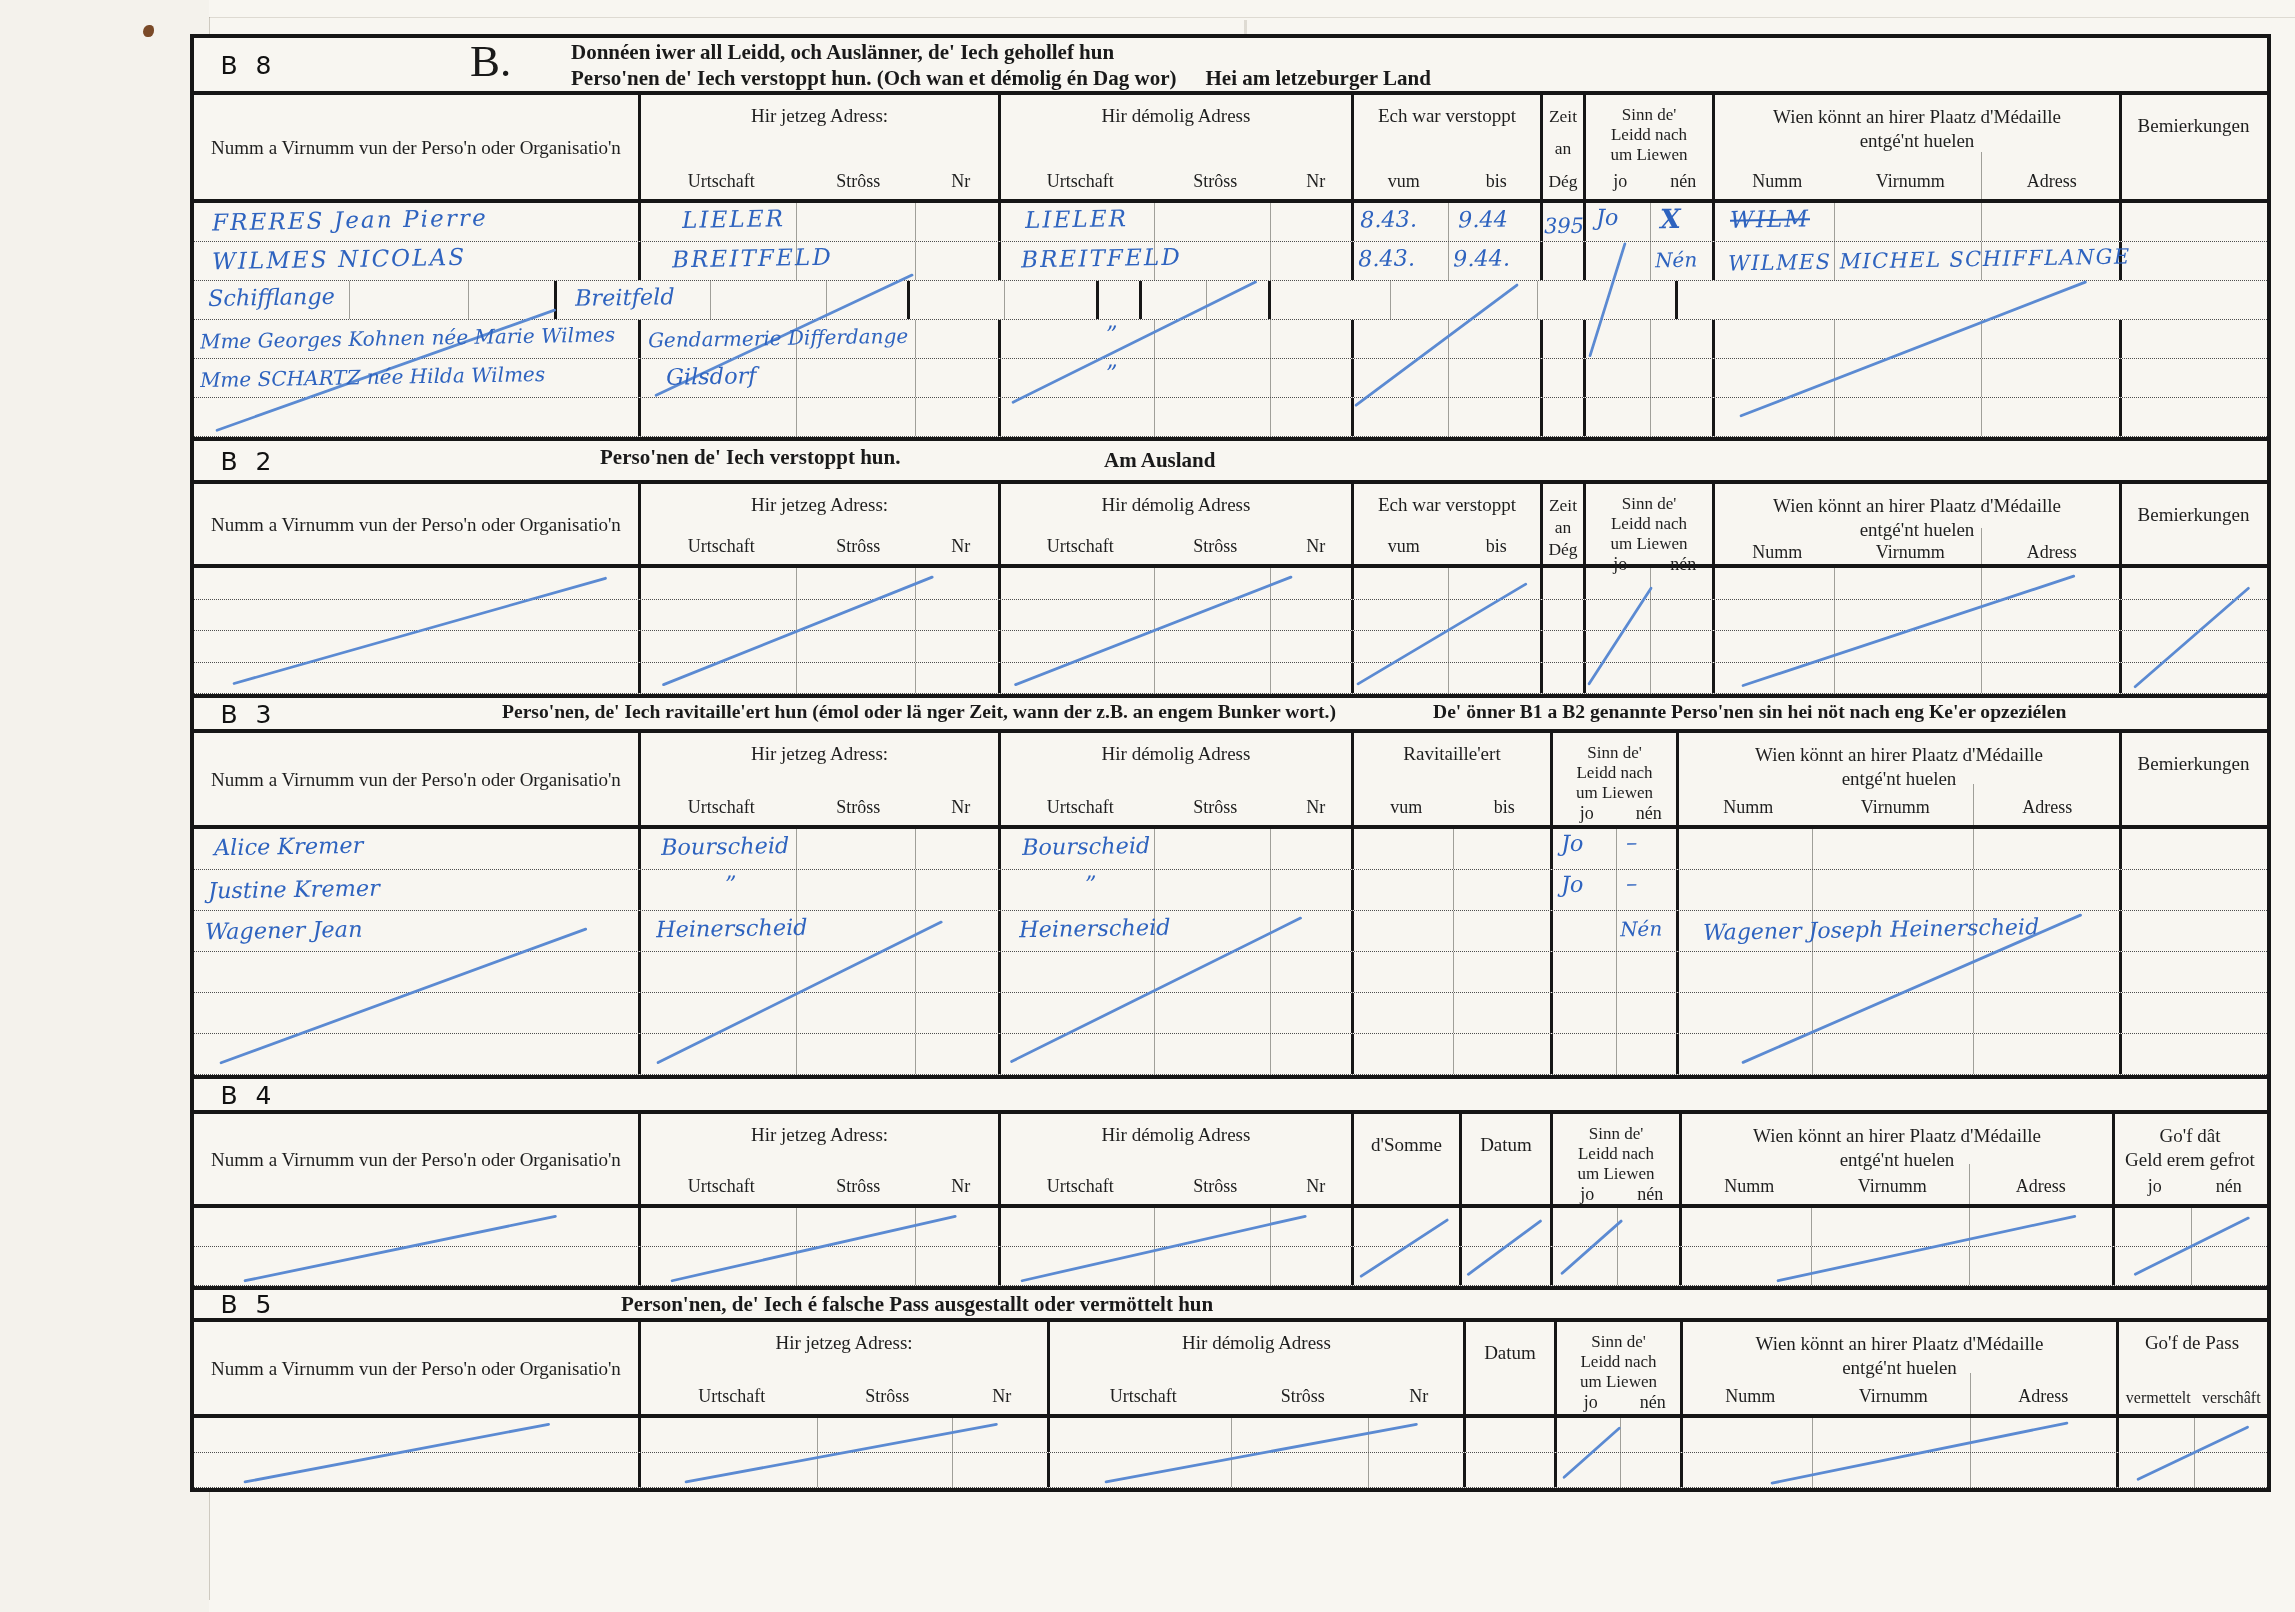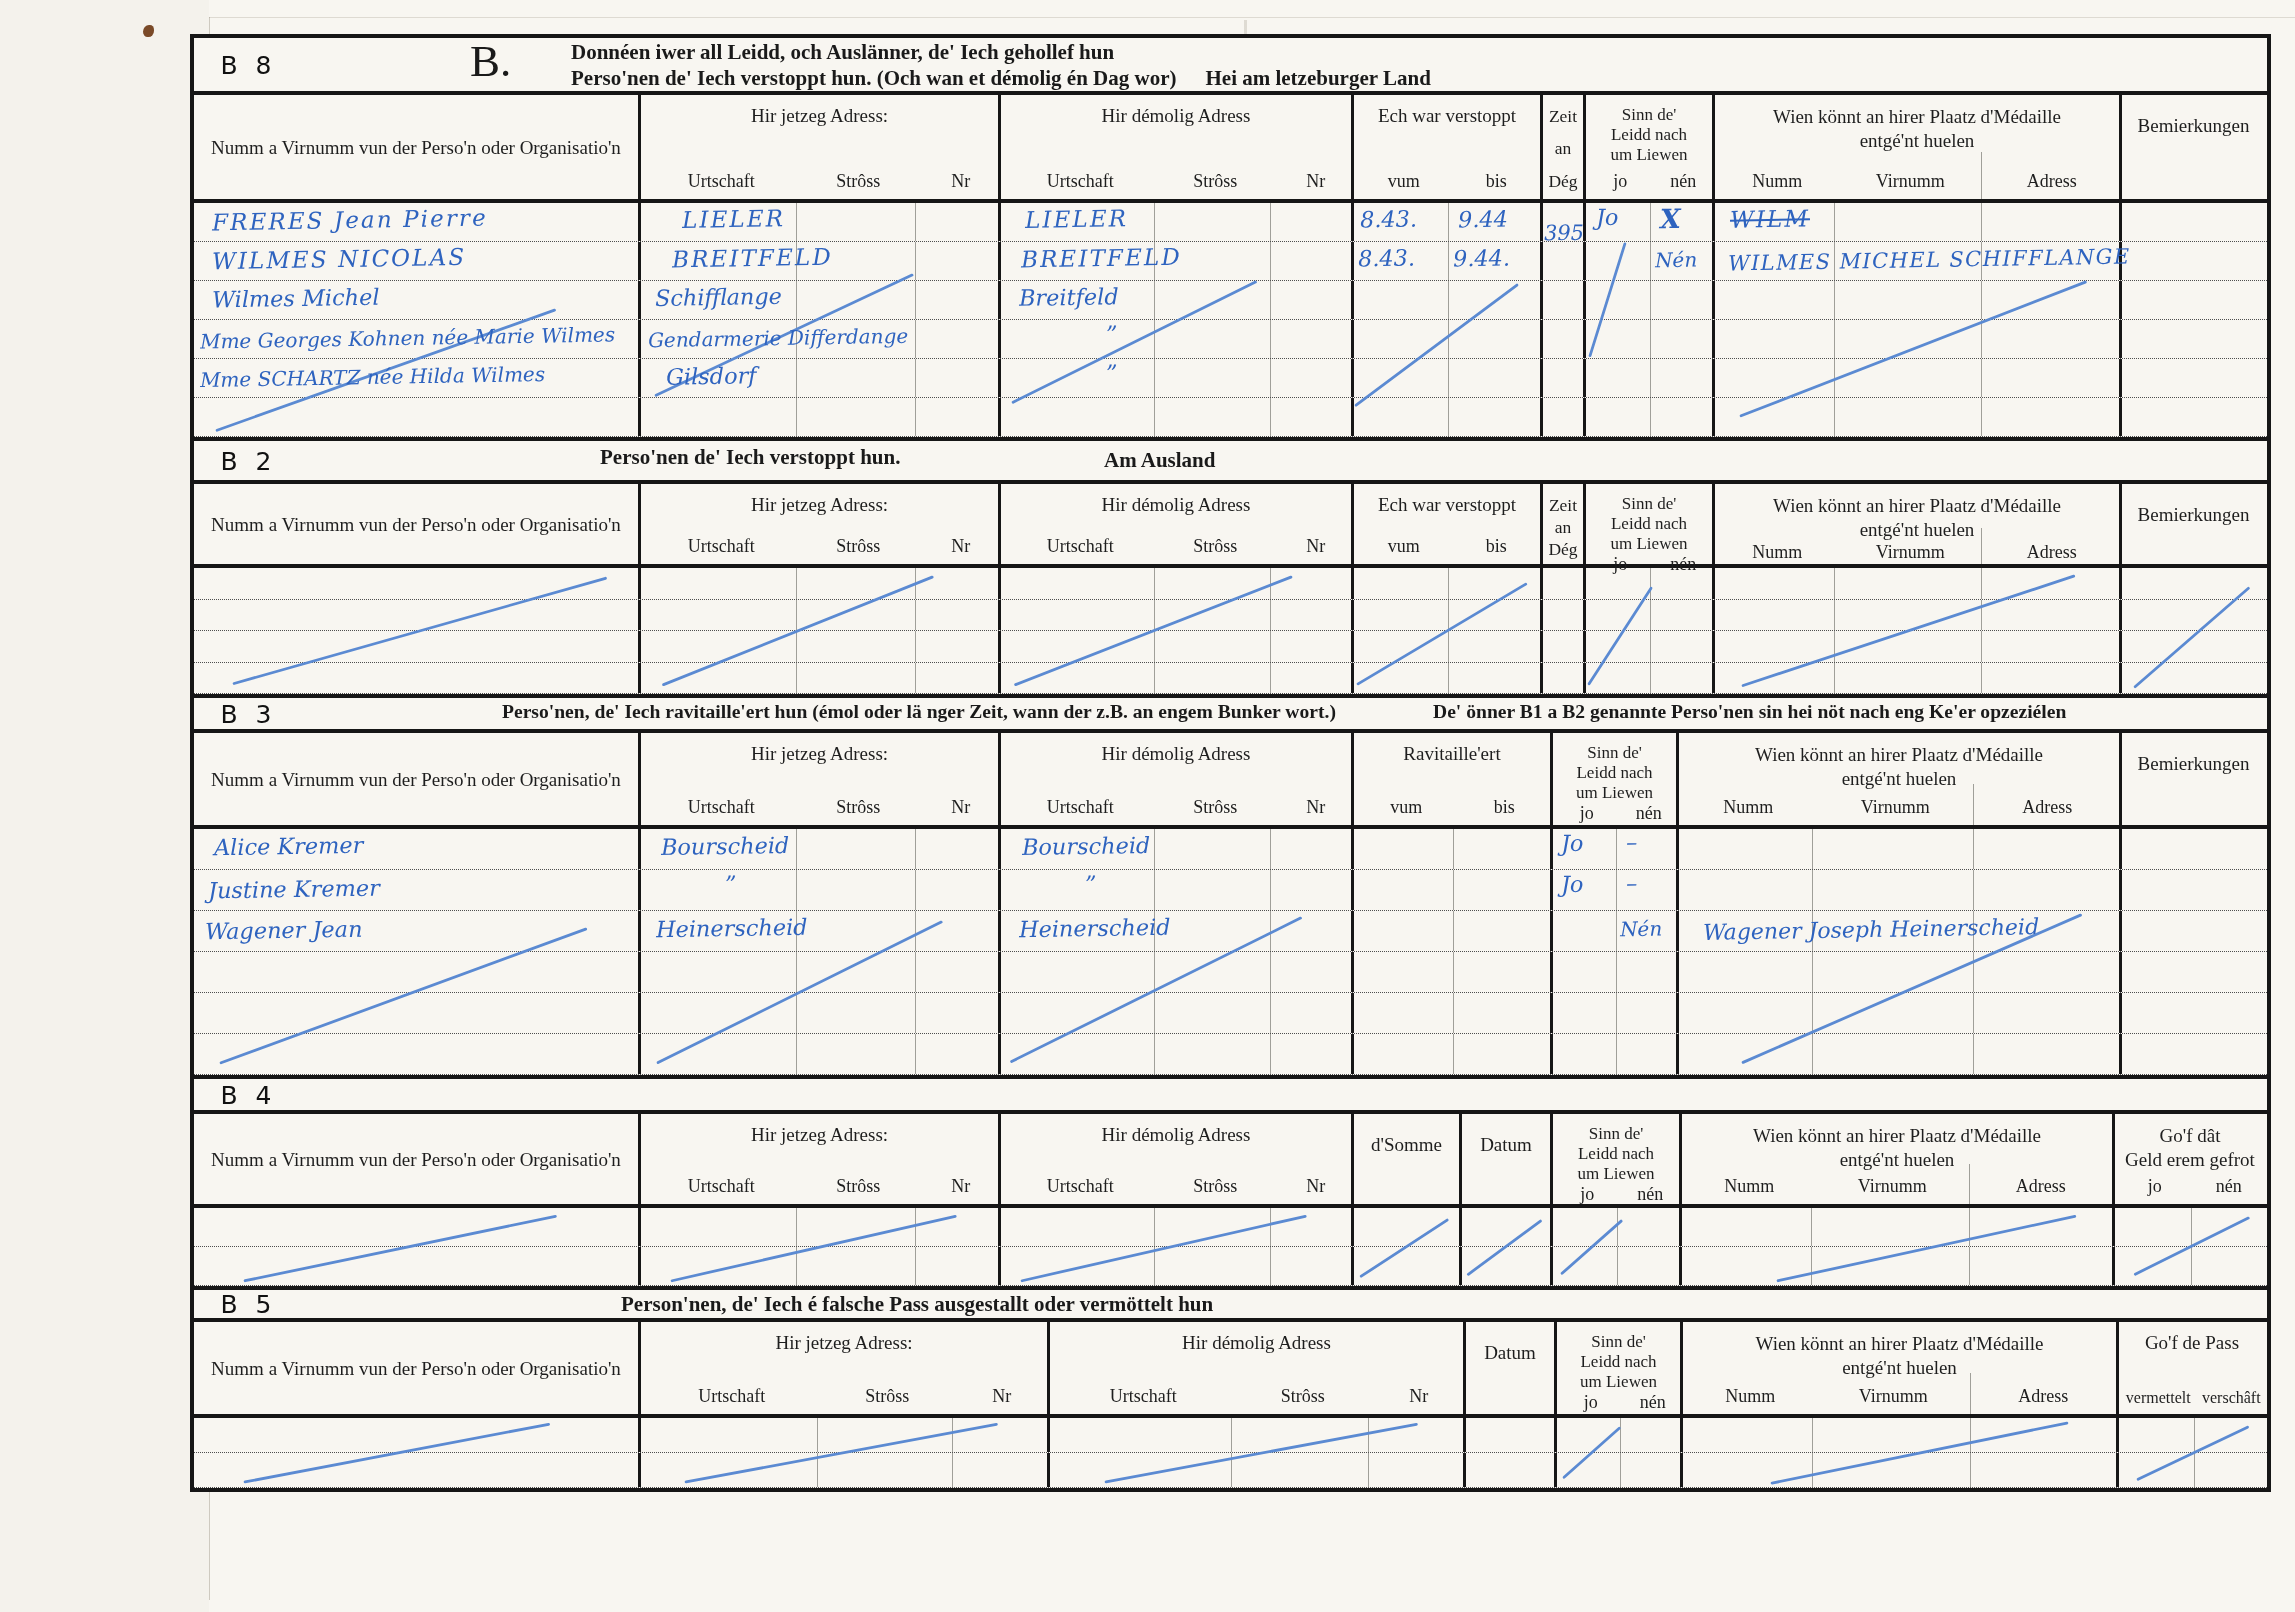--- a/index.html
+++ b/index.html
@@ -166,21 +166,21 @@
             <i class="vd" style="left:153px"></i>
             <i class="vd" style="left:269px"></i>
             <span class="hw cap" style="left:24px;top:2.8px">LIELER</span>
           </div>
         <div class="bc A4">
             <i class="vd" style="left:94px"></i>
             <span class="hw" style="left:5.6px;top:2.8px">8.43.</span>
             <span class="hw" style="left:104px;top:2.8px">9.44</span>
           </div>
         <div class="bc A5">
-            <span class="hw" style="left:1.4px;top:18px;font-size:21px">395</span>
+            <span class="hw" style="left:1.4px;top:11px;font-size:21px">395</span>
           </div>
         <div class="bc A6">
             <i class="vd" style="left:64px"></i>
             <span class="hw" style="left:9.8px;top:1.4px">Jo</span>
             <span class="hw xm" style="left:74px;top:0">X</span>
           </div>
         <div class="bc A7">
             <i class="vd" style="left:119px"></i>
             <i class="vd" style="left:266px"></i>
             <span class="hw cap struck" style="left:15.4px;top:2.8px">WILM</span>
@@ -212,23 +212,20 @@
             <span class="hw sm" style="left:69px;top:5.6px">Nén</span>
           </div>
         <div class="bc A7">
             <i class="vd" style="left:119px"></i>
             <i class="vd" style="left:266px"></i>
             <span class="hw" style="left:12.6px;top:5.6px;font-size:21px;letter-spacing:1.4px">WILMES MICHEL SCHIFFLANGE</span>
           </div>
         <div class="bc A8"></div>
       </div>
       <div class="row rA">
-        <div class="bc A1">
-            <span class="hw" style="left:18px;top:4.2px">Wilmes Michel</span>
-          </div>
         <div class="bc A2">
             <i class="vd" style="left:155px"></i>
             <i class="vd" style="left:274px"></i>
             <span class="hw" style="left:14px;top:2.8px">Schifflange</span>
           </div>
         <div class="bc A3">
             <i class="vd" style="left:153px"></i>
             <i class="vd" style="left:269px"></i>
             <span class="hw" style="left:18px;top:2.8px">Breitfeld</span>
           </div>

